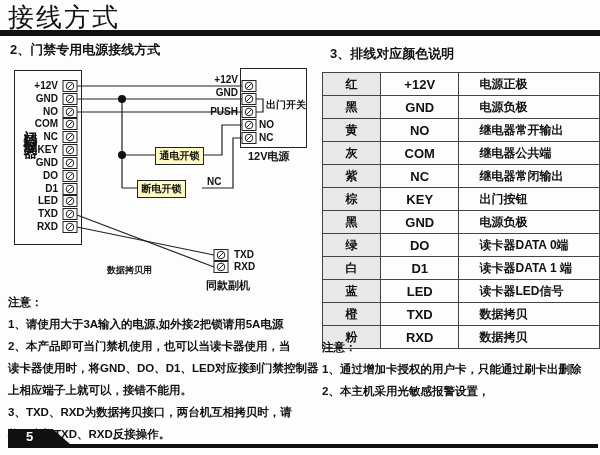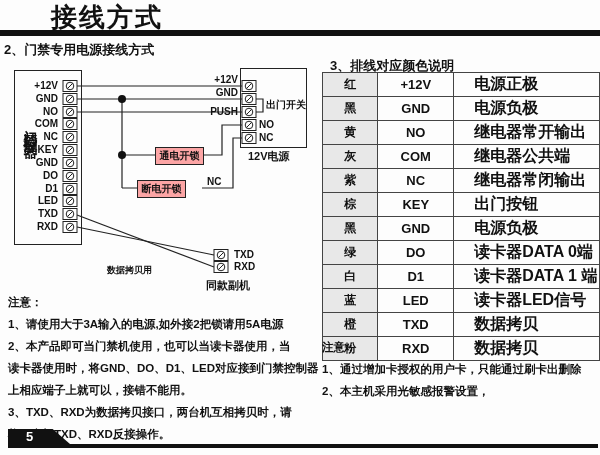--- a/index.html
+++ b/index.html
@@ -1,51 +1,51 @@
 <!DOCTYPE html>
 <html><head>
 <meta charset="utf-8">
 <style>
   html,body{margin:0;padding:0;background:#ffffff;}
   #page{position:relative;width:600px;height:455px;background:#fdfdfd;overflow:hidden;
         font-family:"Liberation Sans","DejaVu Sans",sans-serif;color:#111;}
   .abs{position:absolute;}
-  .title{left:8px;top:0px;font-size:26px;font-weight:bold;letter-spacing:2px;margin-left:43px;}
+  .title{left:8px;top:0px;font-size:26px;font-weight:normal;letter-spacing:2px;}
   .rule{left:0;top:30px;width:600px;height:6px;background:#111;}
   .sech{font-size:13px;font-weight:bold;white-space:nowrap;}
   .box{position:absolute;border:1.4px solid #222;background:transparent;}
   .term{font-size:10px;font-weight:bold;white-space:nowrap;}
   .tright{text-align:right;}
   .vtext{writing-mode:vertical-rl;text-orientation:upright;font-size:14px;font-weight:bold;letter-spacing:4px;}
   .lockbox{position:absolute;border:1.3px solid #222;width:47px;height:16px;
-           display:flex;align-items:center;justify-content:center;font-size:10px;font-weight:bold;background:#fca5a5;}
+           display:flex;align-items:center;justify-content:center;font-size:10px;font-weight:bold;background:#fef9c3;}
   .caption{font-size:11px;font-weight:bold;white-space:nowrap;}
   .notes{font-size:11.5px;font-weight:bold;line-height:22px;white-space:pre-line;}
   .tinylbl{font-size:9px;font-weight:bold;background:#fdfdfd;padding:0 1px;white-space:nowrap;}
   svg{position:absolute;left:0;top:0;}
   table.ctable{position:absolute;left:322px;top:72px;border-collapse:collapse;table-layout:fixed;}
   table.ctable td{border:1px solid #444;height:20px;font-weight:bold;overflow:hidden;white-space:nowrap;}
   table.ctable td:nth-child(1){width:64px;background:#e8e8e8;text-align:center;font-size:12px;}
   table.ctable td:nth-child(2){width:85px;text-align:center;font-size:13px;}
-  table.ctable td:nth-child(3){width:124px;text-align:left;padding-left:20px;font-size:16px;}
+  table.ctable td:nth-child(3){width:124px;text-align:left;padding-left:20px;font-size:12px;}
   .foot-tab{left:8px;top:429px;width:62px;height:15px;background:#111;color:#fff;
             clip-path:polygon(0 0,72% 0,100% 100%,0 100%);
             font-size:13px;font-weight:bold;display:flex;align-items:center;padding-left:18px;box-sizing:border-box;}
   .foot-bar{left:8px;top:444px;width:590px;height:4px;background:#111;}
 </style>
 </head>
 <body>
 
 <div id="page">
 
   <div class="abs title">接线方式</div>
   <div class="abs rule"></div>
 
-  <div class="abs sech" style="left:4px;top:41px;">2、门禁专用电源接线方式</div>
-  <div class="abs sech" style="left:330px;top:45px;margin-top:12px;">3、排线对应颜色说明</div>
+  <div class="abs sech" style="left:10px;top:41px;">2、门禁专用电源接线方式</div>
+  <div class="abs sech" style="left:330px;top:45px;">3、排线对应颜色说明</div>
 
   <svg width="600" height="455" viewBox="0 0 600 455">
     <defs>
       <g id="screw">
         <rect x="-7" y="-5.5" width="14" height="11" fill="#fff" stroke="#222" stroke-width="1"></rect>
         <circle r="3.8" fill="#fff" stroke="#222" stroke-width="1"></circle>
         <line x1="-2.6" y1="2.6" x2="2.6" y2="-2.6" stroke="#222" stroke-width="1"></line>
       </g>
     </defs>
     <g stroke="#222" stroke-width="1.2" fill="none">

